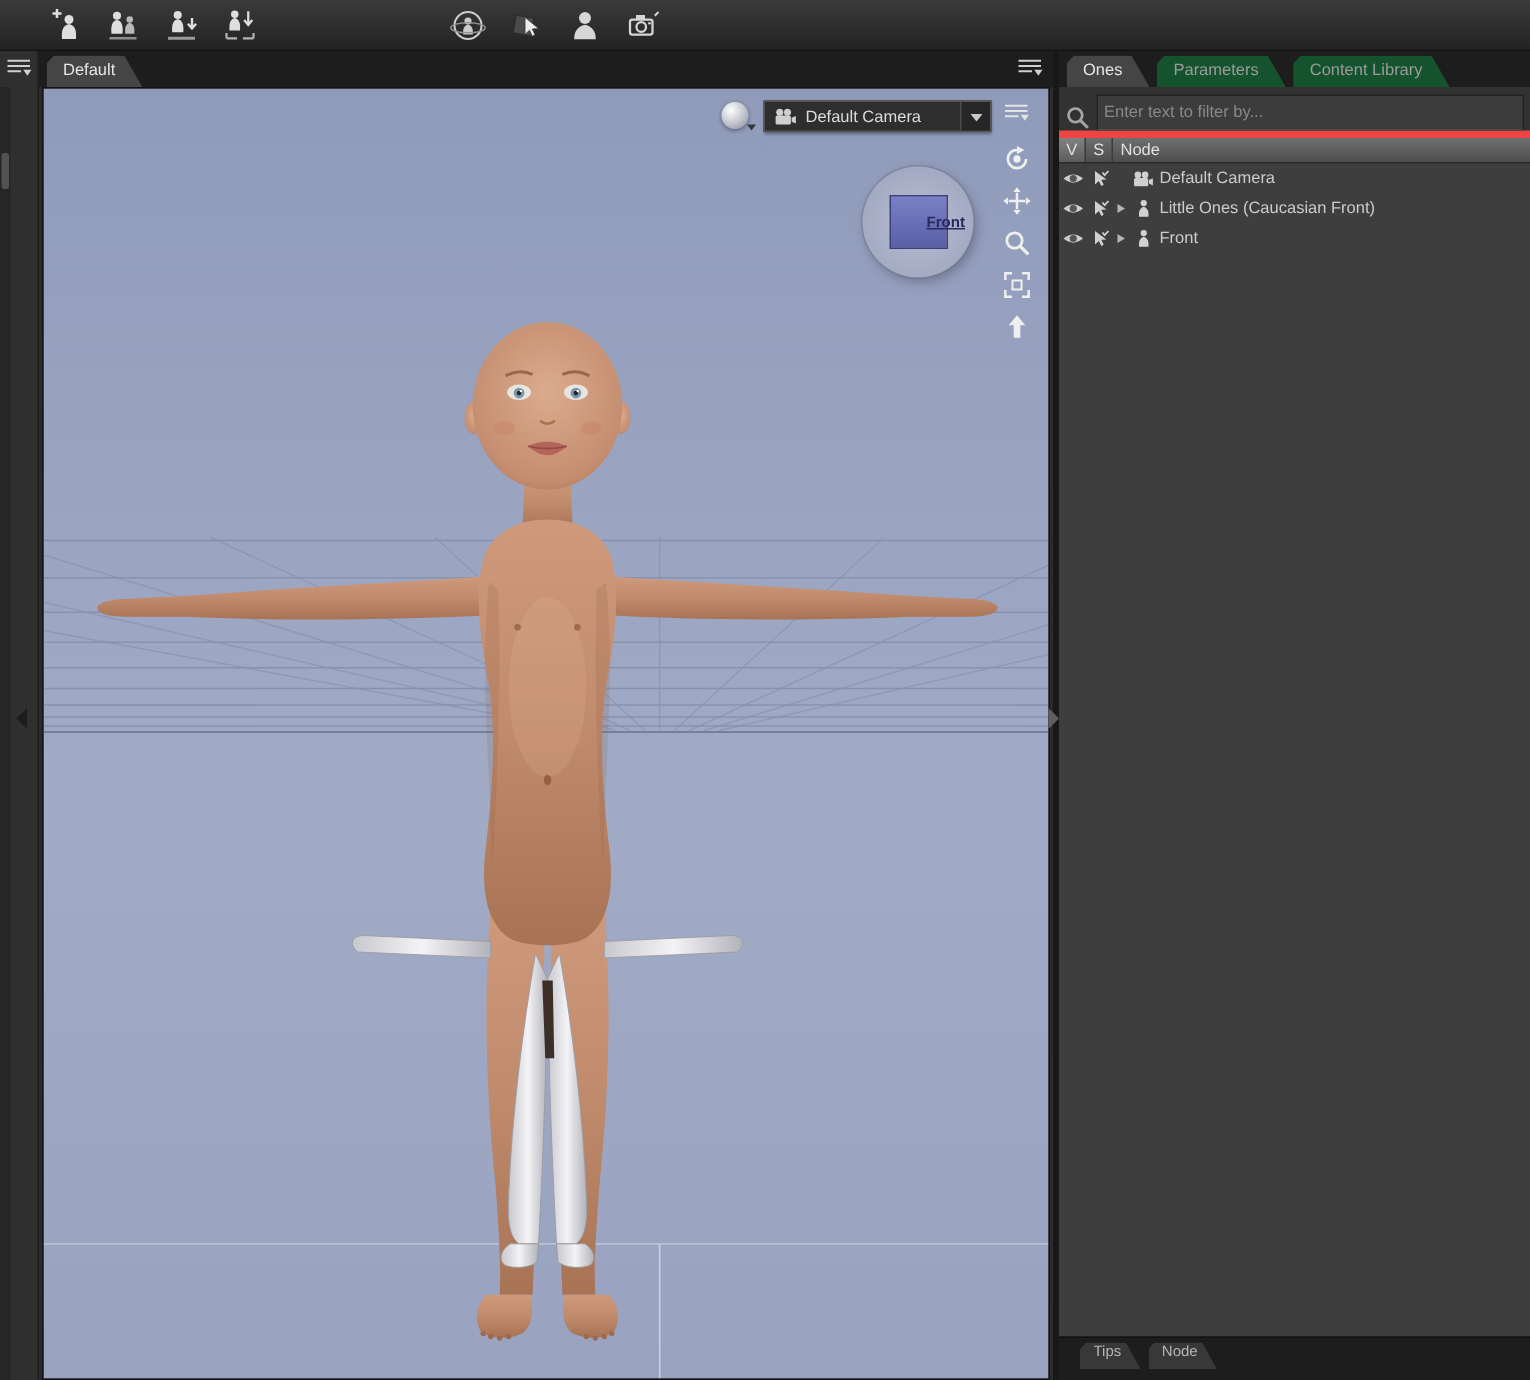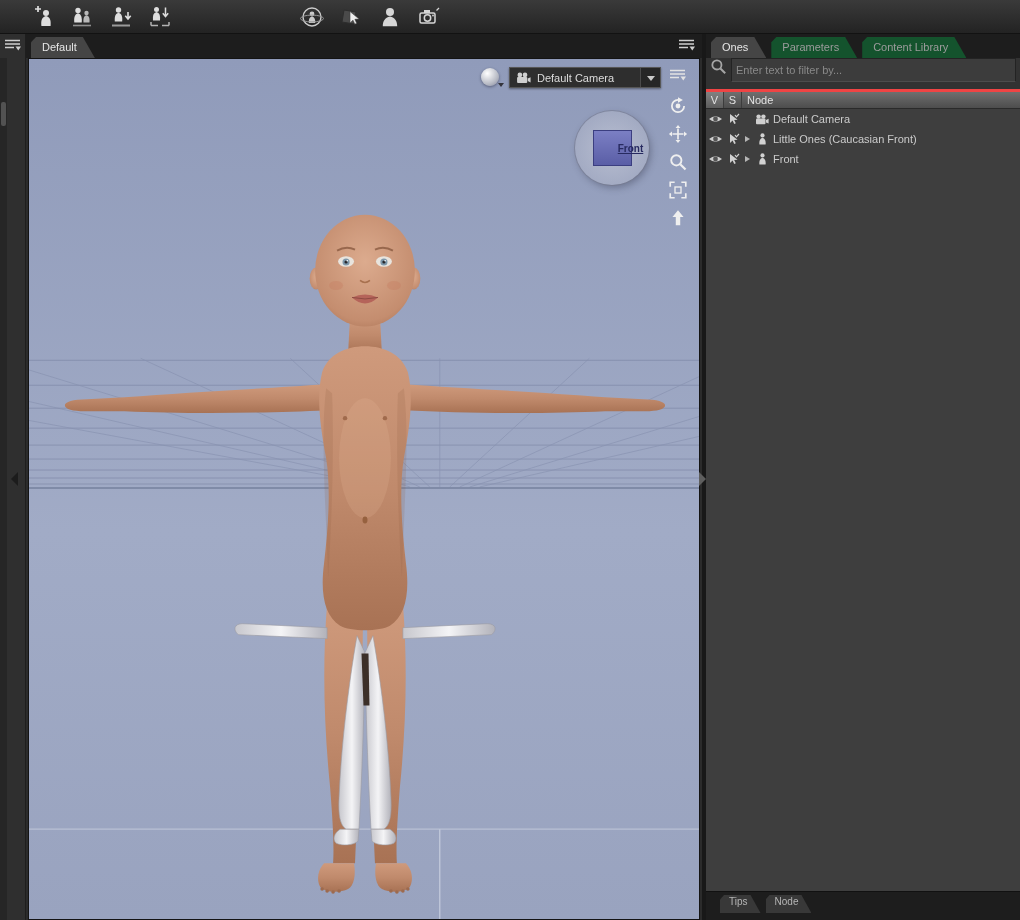--- a/index.html
+++ b/index.html
@@ -72,22 +72,22 @@
   
   .splitter { position:absolute; left:702px; top:34px; width:4px; bottom:0; background:#181818; }
   .collapse-right { position:absolute; left:-3px; top:438px; width:0; height:0;
                     border-top:7px solid transparent; border-bottom:7px solid transparent;
                     border-left:7px solid #5e5e5e; }
 
   
   .right-panel { position:absolute; left:706px; top:34px; right:0; bottom:0;
                  background:#3e3e3e; display:flex; flex-direction:column; }
   .right-panel .tabbar { padding-left:5px; }
-  .filter-row { height:34px; background:#323232; border-bottom:3px solid #ef4444;
-                display:flex; align-items:flex-start; padding:0 4px; gap:4px; }
+  .filter-row { height:34px; background:#323232; border-bottom:5px solid #ef4444;
+                display:flex; align-items:flex-end; padding:0 4px; gap:4px; }
   .filter-field { flex:1; height:24px; background:#3c3c3c; border:1px solid #232323;
                   border-bottom-color:#4c4c4c; display:flex; align-items:center; padding:0 4px; }
   .filter-field input { flex:1; background:transparent; border:none; outline:none;
                         color:#cccccc; font-size:11px; font-family:"Liberation Sans",sans-serif; }
   .filter-field input::placeholder { color:#898989; }
   .tree-header { height:17px; display:flex; font-size:11px; color:#e2e2e2;
                  background:linear-gradient(#6f6f6f,#4d4d4d); border-bottom:1px solid #2a2a2a; }
   .th-cell { display:flex; align-items:center; justify-content:center; }
   .th-cell.vcol { width:18px; background:linear-gradient(#828282,#5c5c5c); border-right:1px solid #3c3c3c; }
   .th-cell.scol { width:18px; border-right:1px solid #3c3c3c; }

